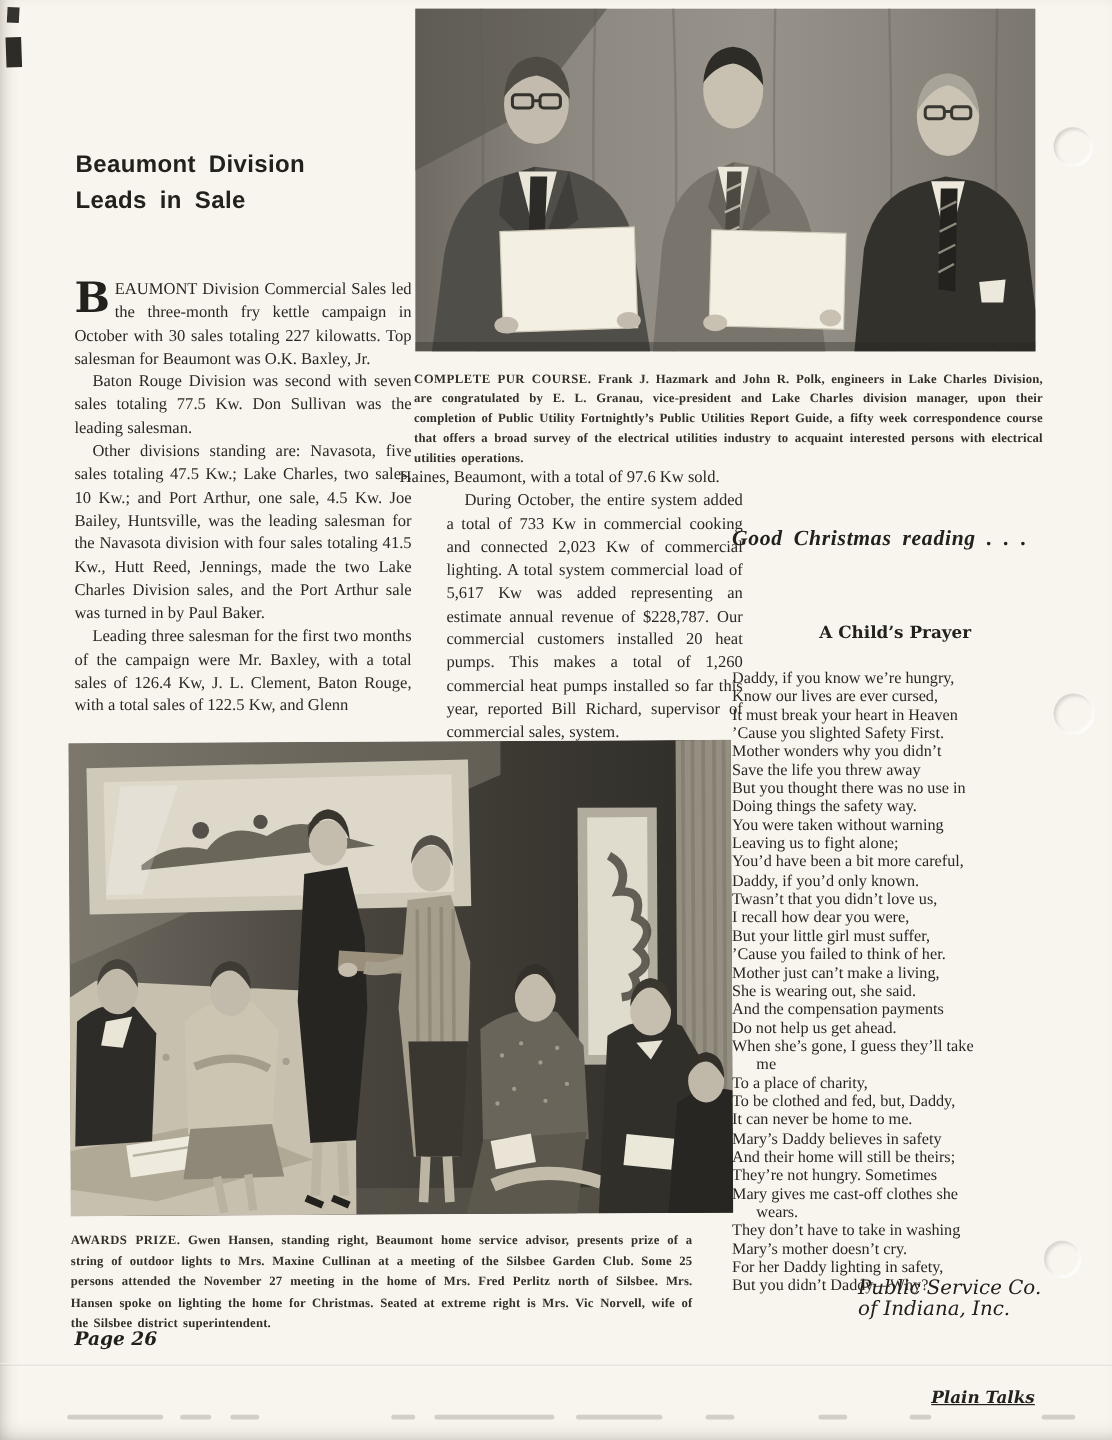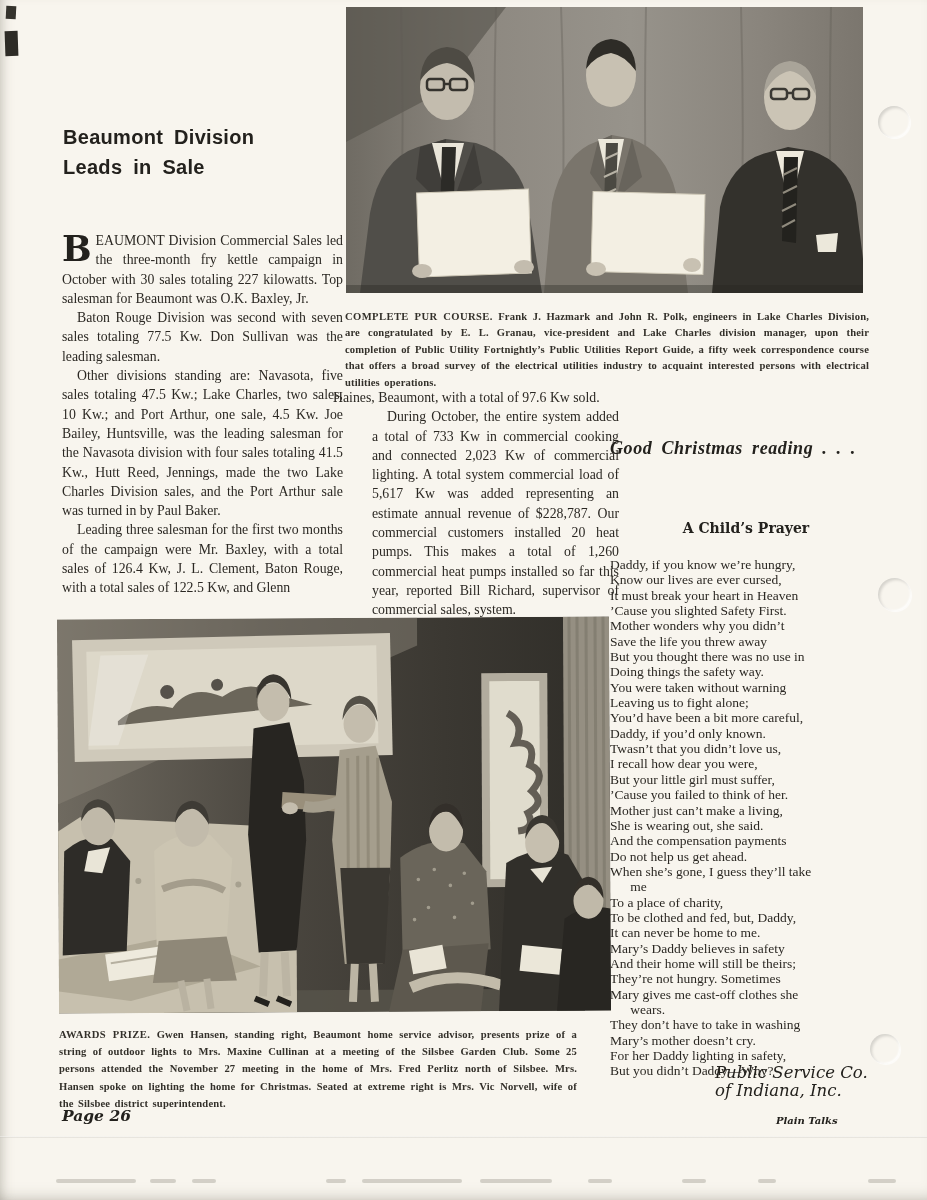--- a/index.html
+++ b/index.html
@@ -74,22 +74,22 @@
     font-family:"DejaVu Serif", serif;font-weight:bold;font-size:14px;color:#23211d;}
   .poem{position:absolute;left:610px;top:557px;width:276px;
     font-size:13.5px;line-height:15.35px;color:var(--ink);}
   .poem-line{white-space:pre-wrap;}
   .signature{position:absolute;left:715px;top:1064px;width:170px;
     font-style:italic;font-size:16.5px;line-height:17.5px;color:#23211d;
     font-family:"DejaVu Serif", serif;}
   
   .footer-left{position:absolute;left:62px;top:1106px;
     font-family:"DejaVu Serif", serif;font-weight:bold;font-style:italic;font-size:15.5px;color:#23211d;}
-  .footer-right{position:absolute;left:776px;top:1115px;
-    font-family:"DejaVu Serif", serif;font-weight:bold;font-style:italic;font-size:10px;color:#23211d;}
+  .footer-right{position:absolute;left:776px;top:1157px;
+    font-family:"DejaVu Serif", serif;font-weight:bold;font-style:italic;font-size:14px;color:#23211d;text-decoration:underline;}
 </style>
 </head>
 <body>
 
 <div class="page">
 
   <div class="corner-mark mark1"></div>
   <div class="corner-mark mark2"></div>
   <div class="punch-hole hole1"></div>
   <div class="punch-hole hole2"></div>

